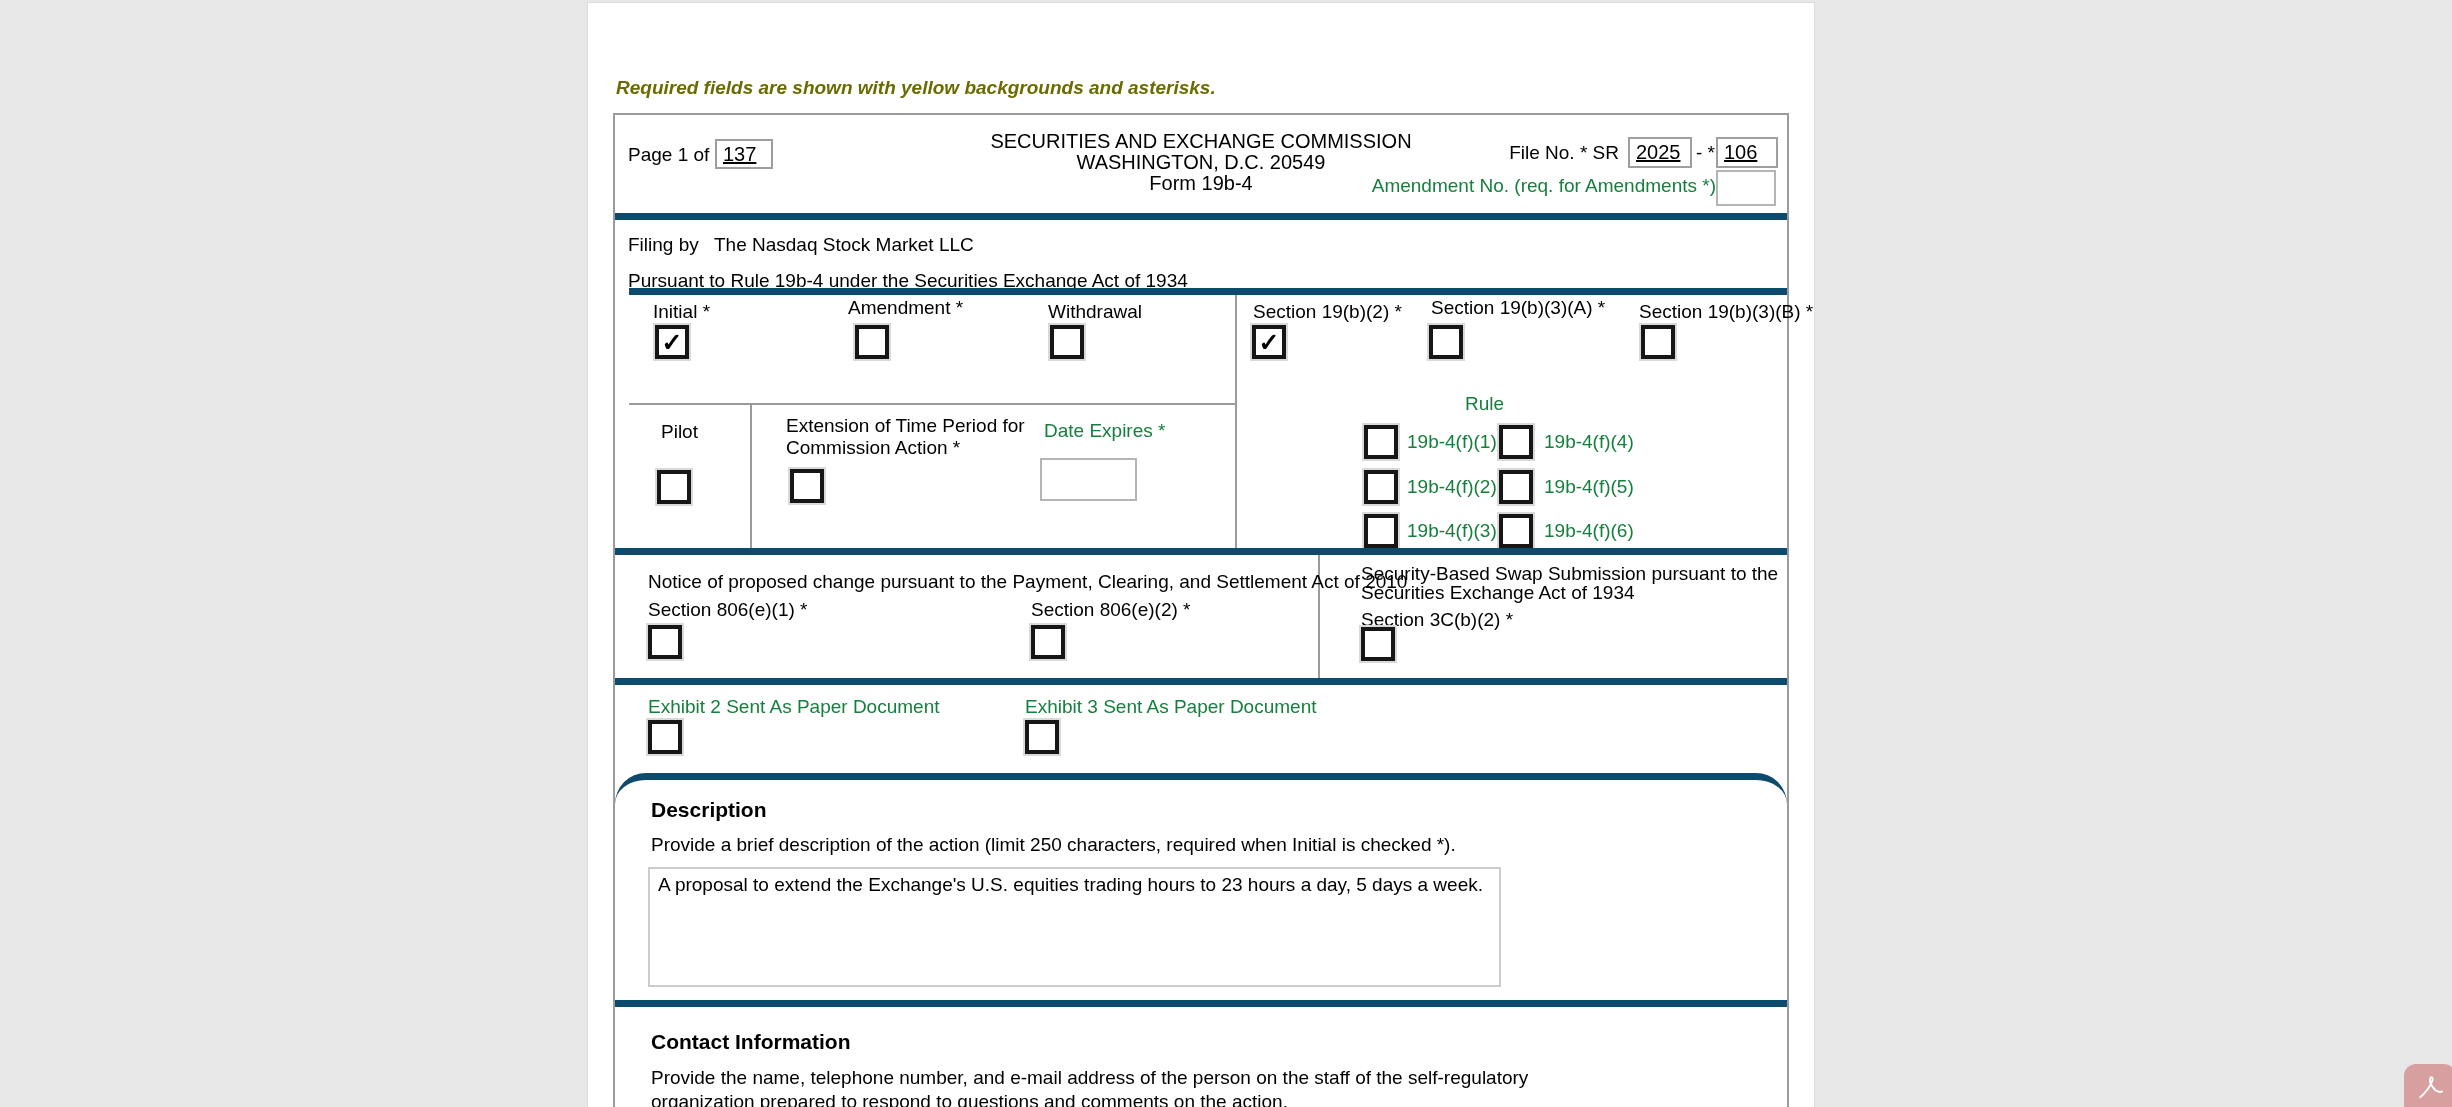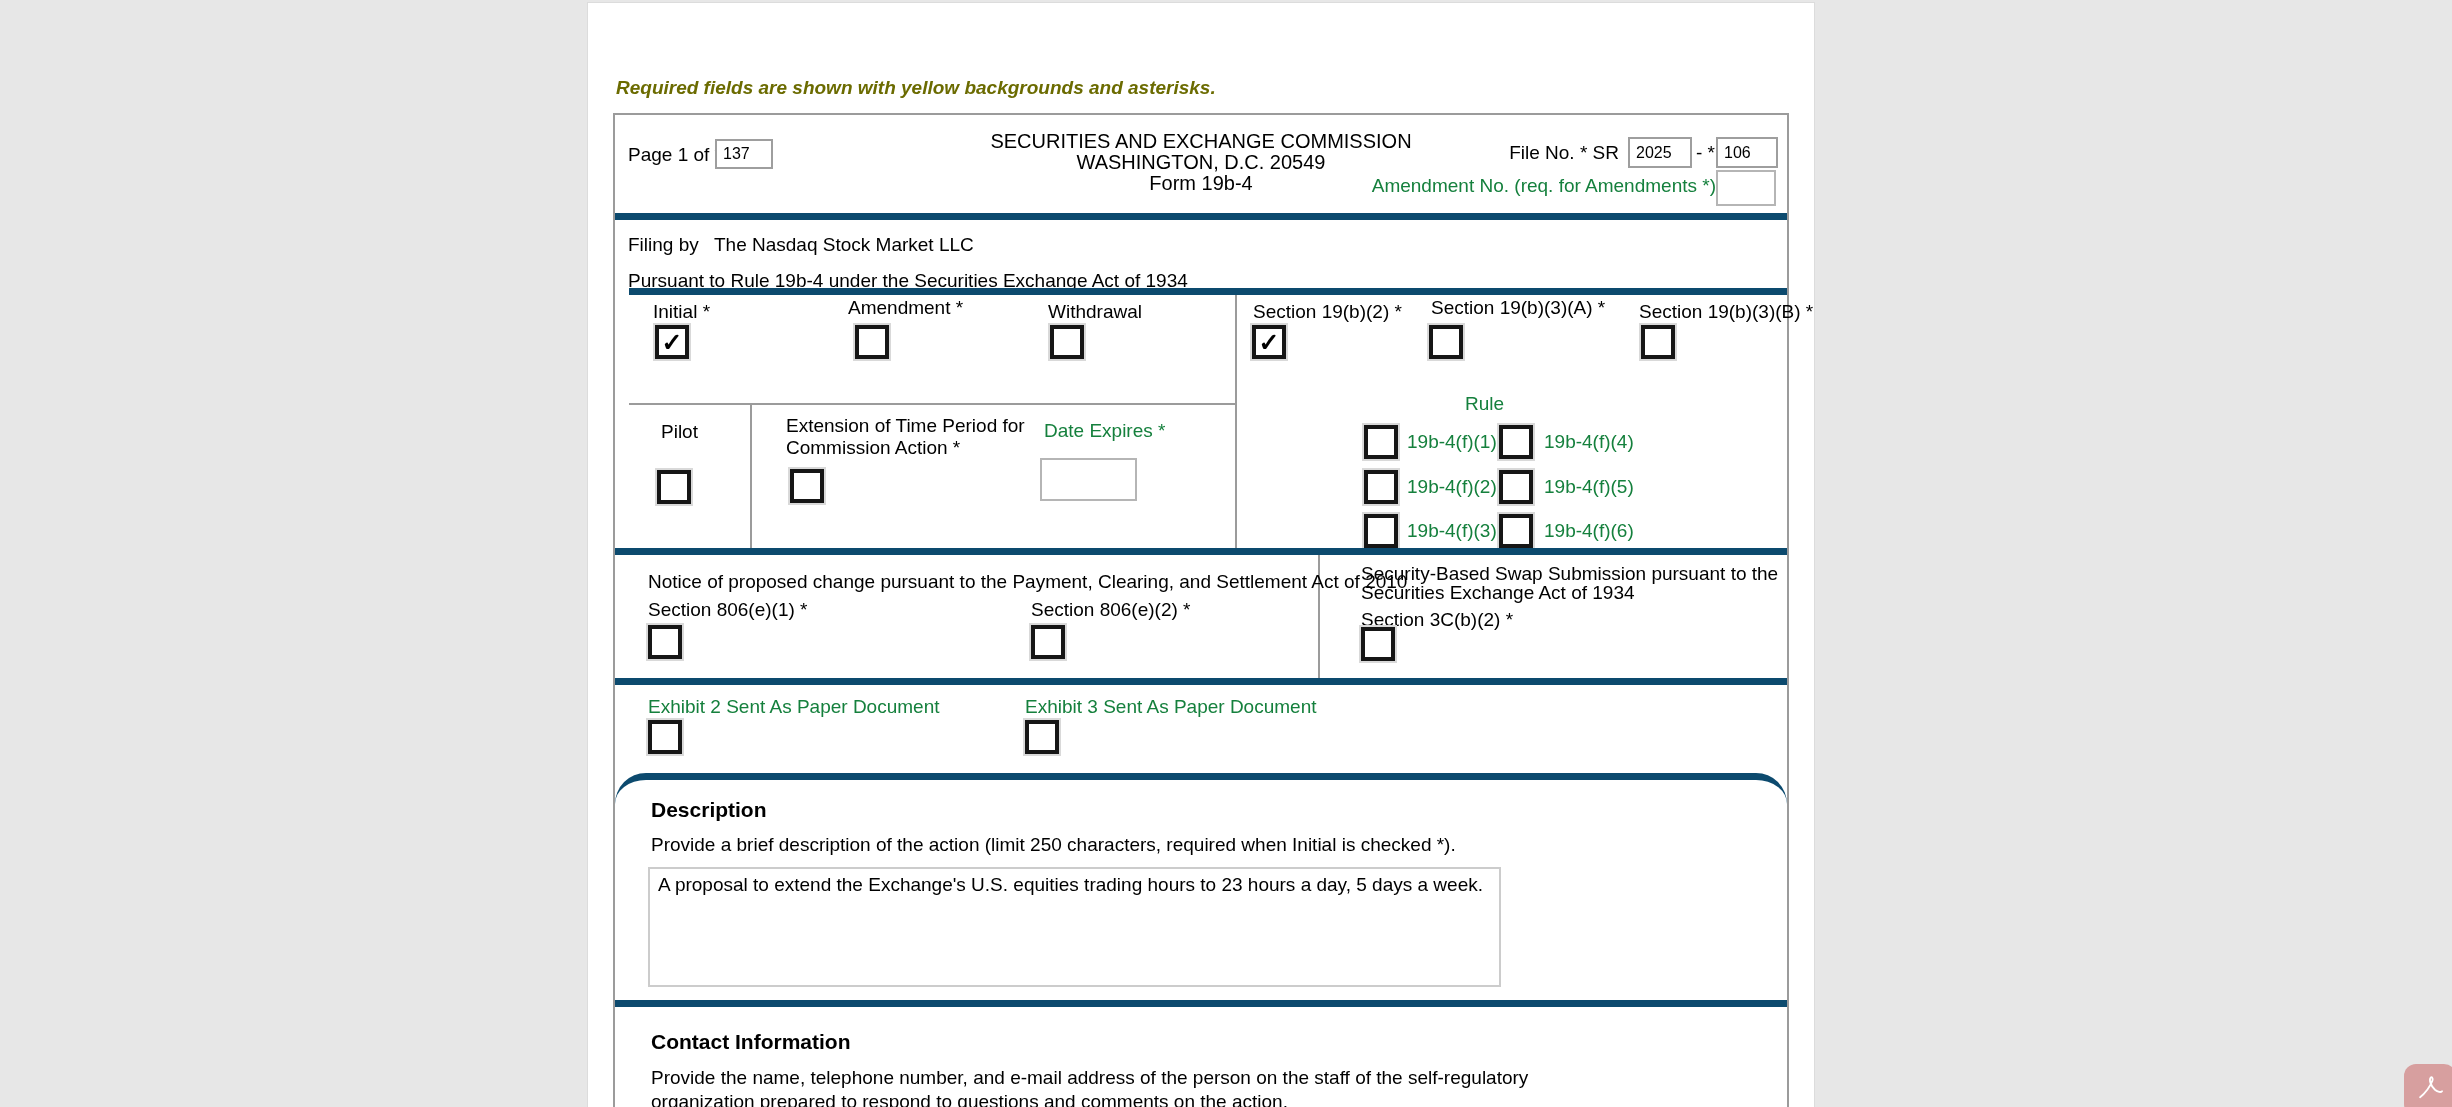--- a/index.html
+++ b/index.html
@@ -19,22 +19,22 @@
   .form{
     position:absolute;left:25px;top:110px;width:1172px;height:1060px;
     border:2px solid #9b9b9b;background:#fff;
   }
   .sec{position:absolute;left:0;right:0;}
   .bt{border-top:7px solid #0c4a6e;}
   .lbl{position:absolute;font-size:19px;white-space:nowrap;}
   .gray{color:#15803d;}
   .inp{
     position:absolute;border:2px solid #9e9e9e;background:#fff;
-    font-family:"Liberation Sans",sans-serif;font-size:16px;color:#000;
-    padding:12px 6px;box-sizing:border-box;outline:none;
+    font-family:"Liberation Sans",sans-serif;font-size:20px;color:#000;
+    padding:12px 6px;box-sizing:border-box;outline:none;text-decoration:underline;
   }
   .inp.light{border-color:#b5b5b5;}
   .cb{
     position:absolute;width:26px;height:26px;background:#fff;
     border:4px solid #161616;box-shadow:0 0 0 2px #d9d9d9;
     display:flex;align-items:center;justify-content:center;cursor:pointer;
   }
   .cb.checked::after{content:"\2713";font-size:25px;font-weight:bold;color:#000;line-height:1;}
   .vdiv{position:absolute;top:0;bottom:0;border-left:2px solid #9b9b9b;}
   .hdiv{position:absolute;border-top:2px solid #9b9b9b;}

